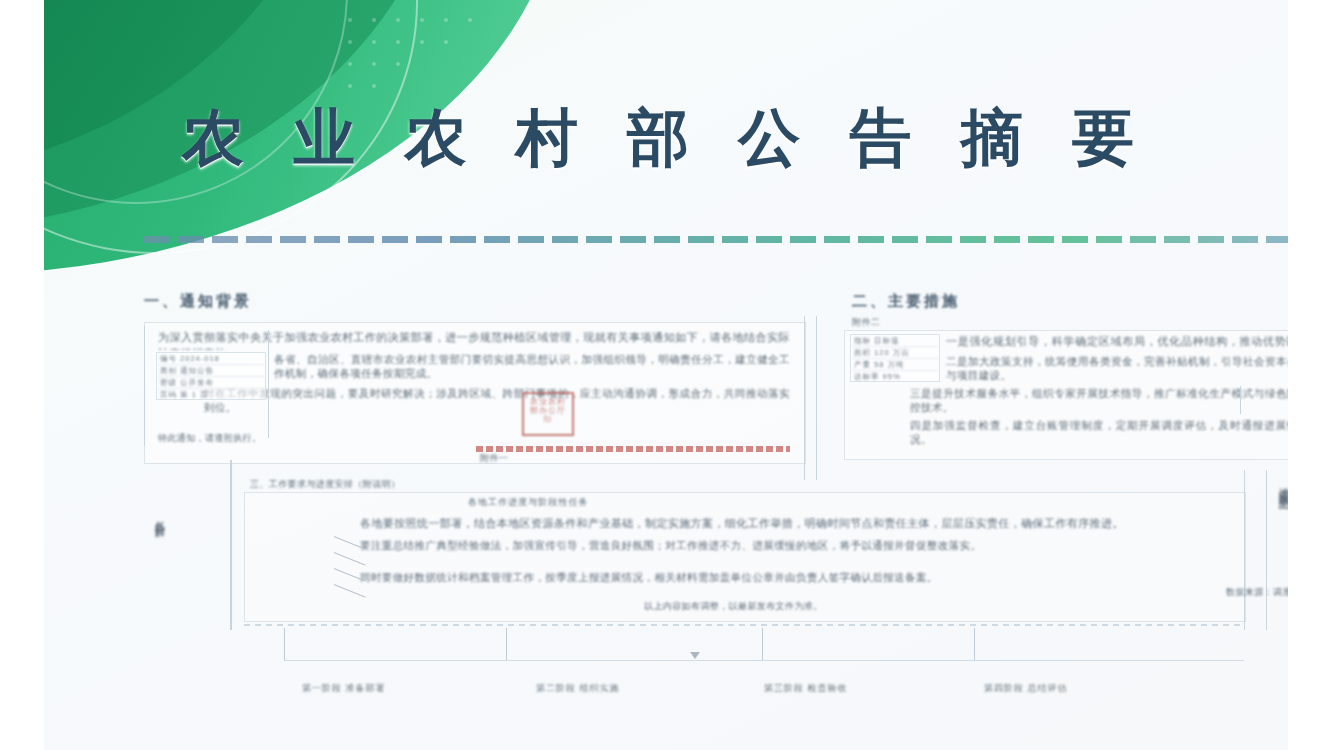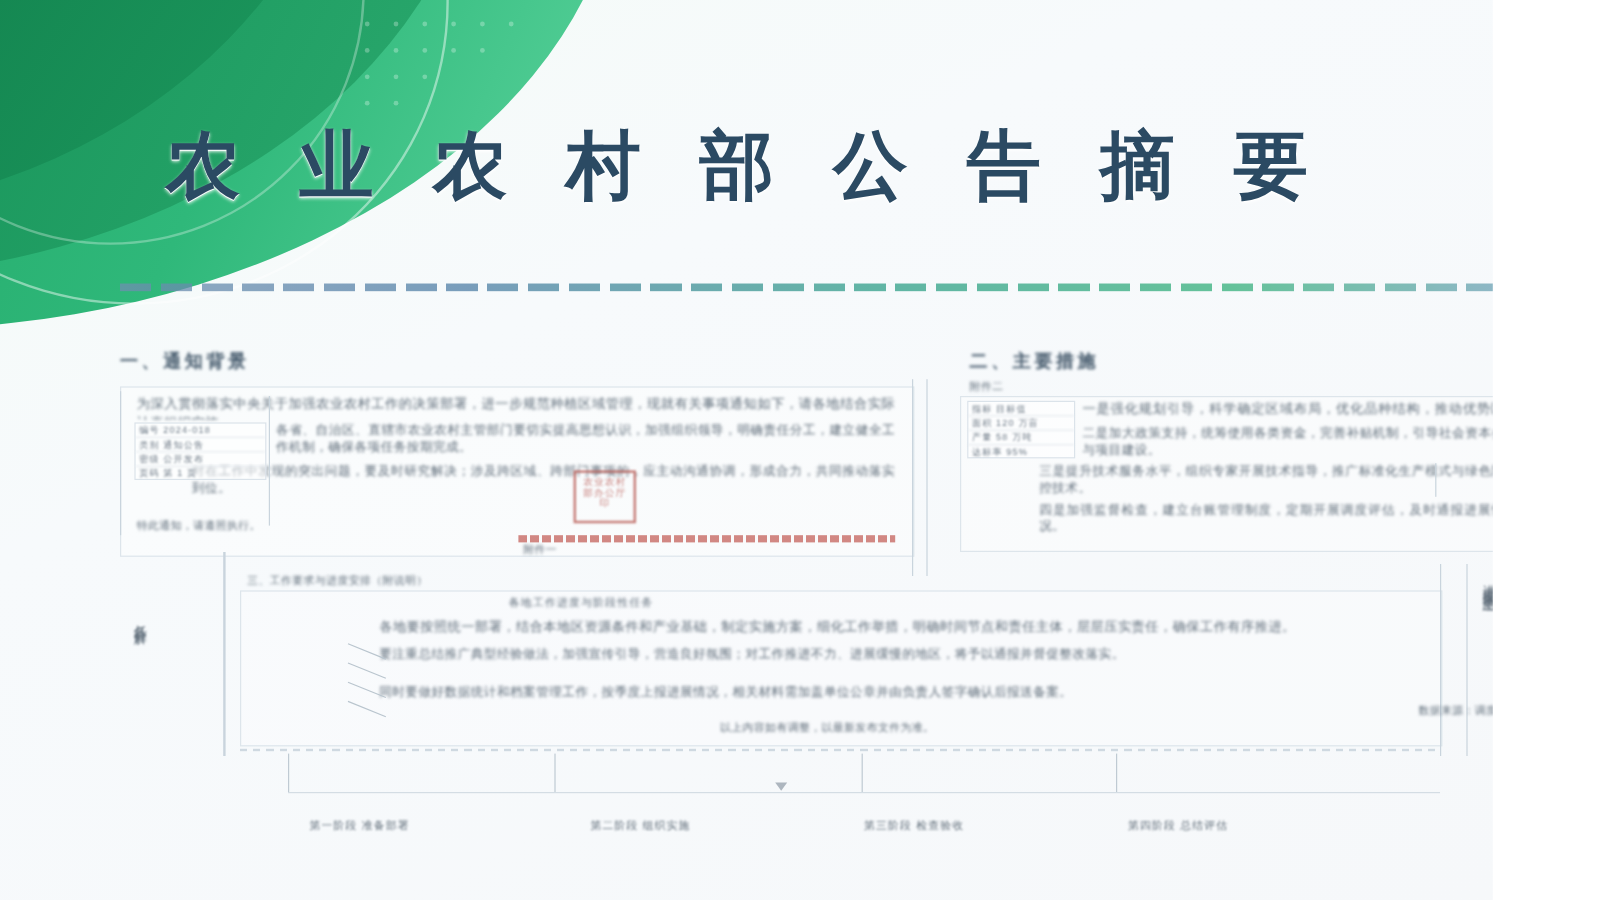--- a/index.html
+++ b/index.html
@@ -9,20 +9,21 @@
   }
   body {
     font-family: "Liberation Sans", sans-serif;
   }
   .canvas {
     position: relative;
     width: 1244px;
     height: 750px;
     overflow: hidden;
     background: linear-gradient(155deg, #f4fbf7 0%, #f7fafc 35%, #f6f8fa 100%);
+    margin-left: 44px;
   }
 
   
   .corner-wrap {
     position: absolute;
     left: 0; top: 0;
     width: 640px; height: 330px;
     overflow: hidden;
     pointer-events: none;
   }

